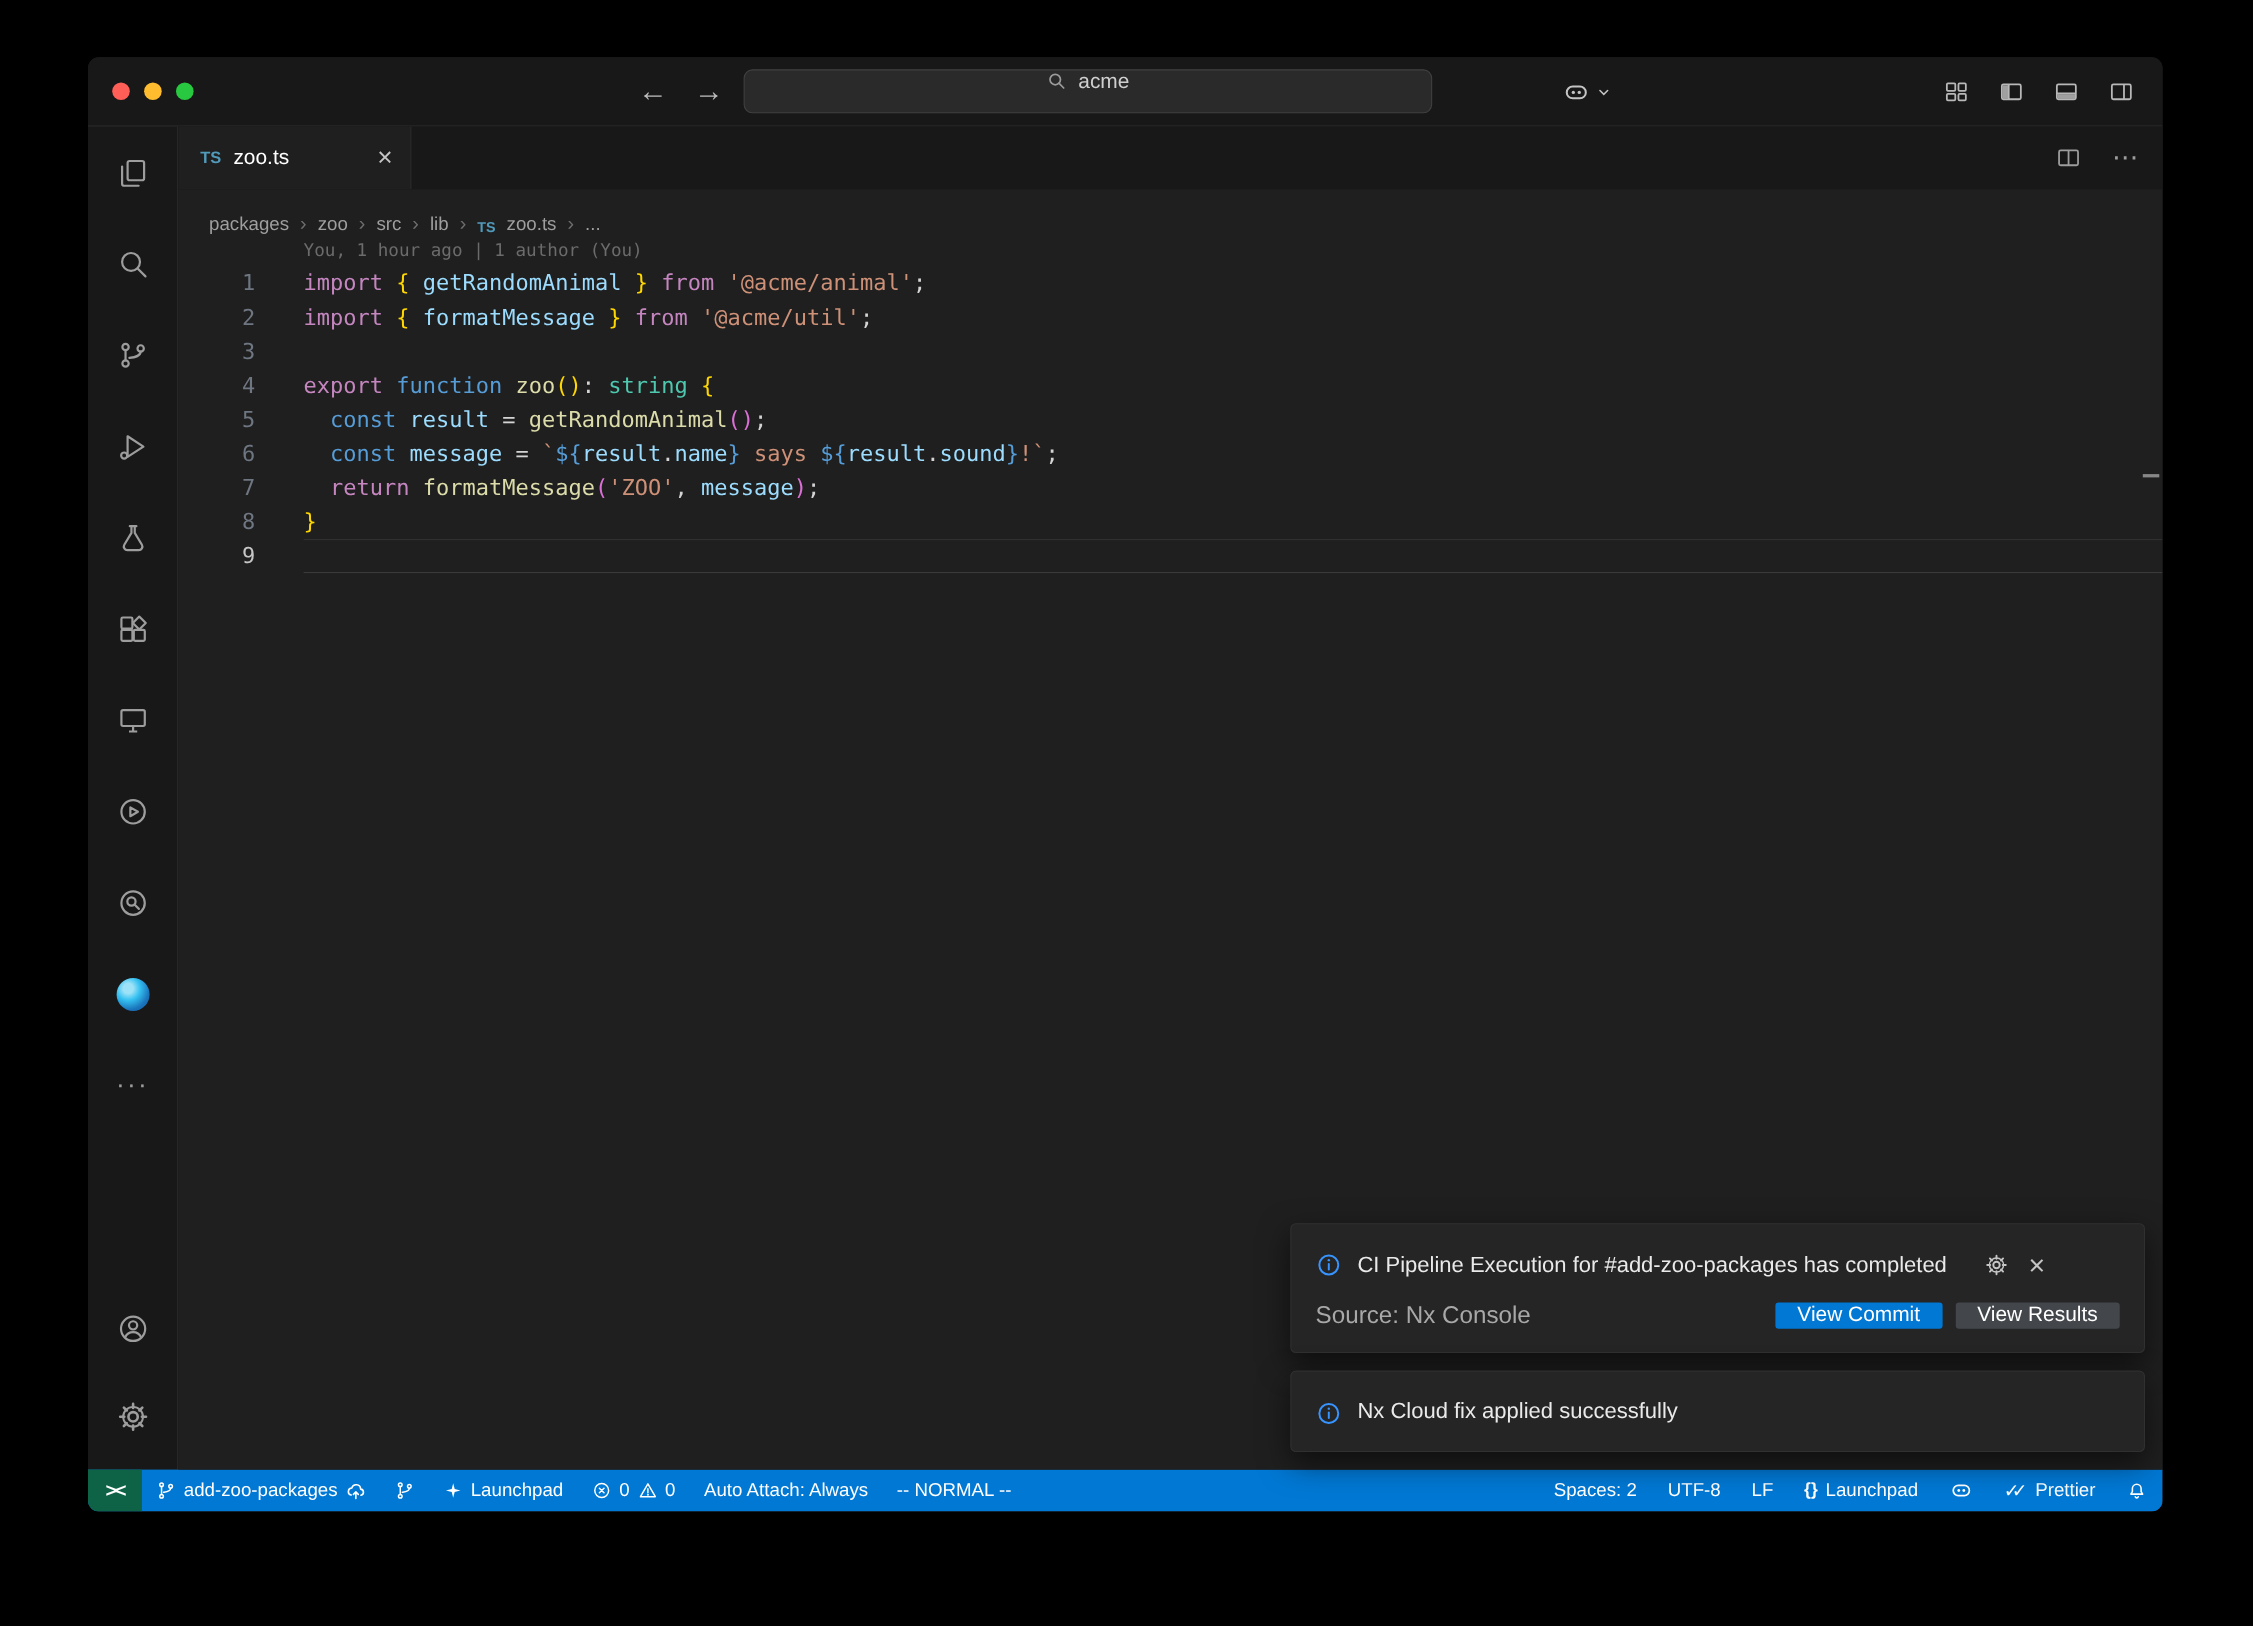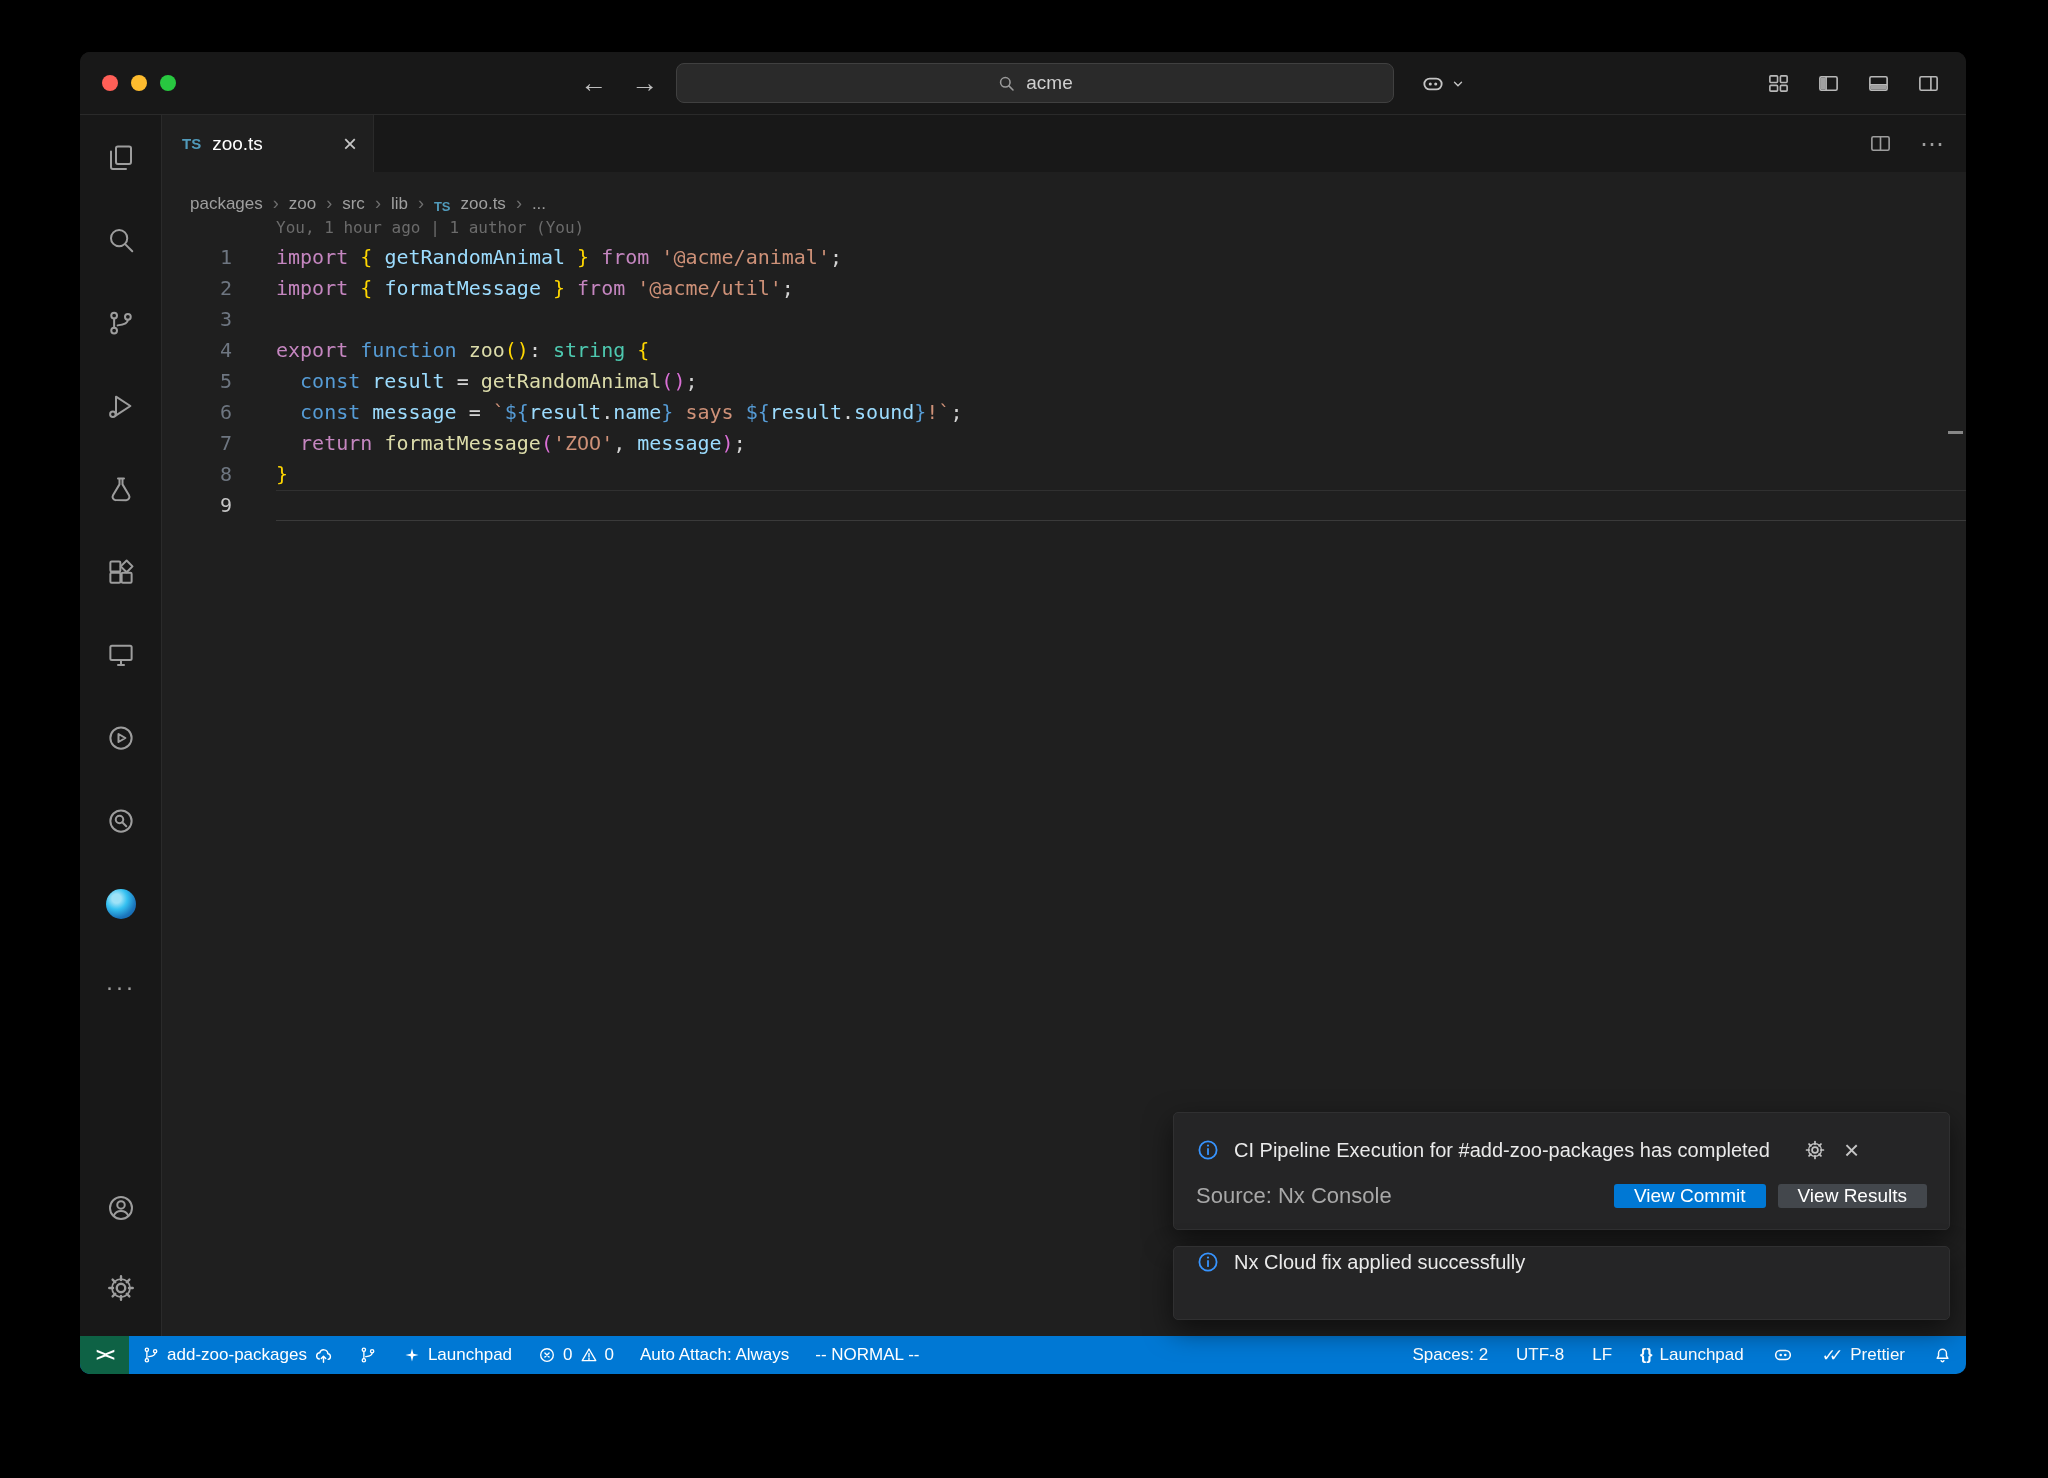--- a/index.html
+++ b/index.html
@@ -12,23 +12,23 @@
 
   
   .titlebar { height:63px; background:#181818; border-bottom:1px solid #2a2a2a; position:relative;
     display:flex; align-items:center; flex:0 0 auto; }
   .traffic { display:flex; gap:13px; margin-left:22px; }
   .dot { width:16px; height:16px; border-radius:50%; }
   .dot.red { background:var(--traffic-red,#ff5f57); }
   .dot.yellow { background:var(--traffic-yellow,#febc2e); }
   .dot.green { background:var(--traffic-green,#28c840); }
   .nav { position:absolute; left:500px; display:flex; gap:24px; color:#bdbdbd; font-size:27px; line-height:1; }
-  .command-center { position:absolute; left:596px; top:11px; width:718px; height:40px;
+  .command-center { position:absolute; left:596px; top:11px; width:626px; height:40px;
     background:#2a2a2a; border:1px solid #404040; border-radius:8px;
-    display:flex; align-items:center; justify-content:center; gap:10px; color:#cfcfcf; font-size:19px; }
+    display:flex; align-items:flex-start; justify-content:center; gap:10px; color:#cfcfcf; font-size:19px; }
   .copilot-tb { position:absolute; left:1340px; top:0; height:63px; display:flex; align-items:center; gap:5px; color:#c4c4c4; }
   .layout-controls { position:absolute; right:26px; top:0; height:63px; display:flex; align-items:center; gap:27px; color:#b8b8b8; }
   svg { display:block; }
 
   
   .main { flex:1; display:flex; min-height:0; }
   .activitybar { width:82px; background:#181818; border-right:1px solid #2a2a2a;
     display:flex; flex-direction:column; align-items:center; color:#9d9d9d; }
   .ab-cell { width:82px; height:83px; display:flex; align-items:center; justify-content:center; }
   .ab-bottom { margin-top:auto; padding-bottom:8px; }
@@ -73,21 +73,21 @@
   .toast-head { display:flex; gap:14px; padding:22px 22px 0; align-items:flex-start; }
   .info-icon { color:var(--info-blue,#3794ff); flex:0 0 auto; margin-top:3px; }
   .toast-msg { flex:1; max-width:556px; font-size:20px; line-height:1.5; color:#eaeaea; }
   .toast-controls { display:flex; gap:18px; color:#c5c5c5; align-items:center; margin-top:2px; }
   .toast-x { font-size:26px; line-height:1; }
   .toast-foot { display:flex; align-items:center; gap:12px; padding:18px 22px 20px; }
   .toast-source { flex:1; color:#a8a8a8; font-size:22px; }
   .btn { height:24px; padding:0 20px; font-size:19px; border-radius:3px; display:flex; align-items:center; border:none; }
   .btn-primary { background:var(--accent,#0078d4); color:#fff; }
   .btn-secondary { background:#43474c; color:#ffffff; }
-  .toast.small { display:flex; gap:14px; padding:0 22px; height:74px; }
+  .toast.small { display:flex; align-items:center; gap:14px; padding:0 22px; height:74px; }
   .toast.small .toast-msg { max-width:none; }
 
   
   .statusbar { height:38px; background:var(--accent,#0078d4); color:#fff; display:flex; align-items:stretch;
     font-size:17px; flex:0 0 auto; }
   .sb-group { display:flex; align-items:stretch; }
   .sb-right { margin-left:auto; }
   .sb-item { display:flex; align-items:center; gap:7px; padding:0 13px; }
   .remote { background:var(--remote-bg,#0e6245); padding:0 16px; font-weight:700; font-size:18px; letter-spacing:-2px; }
   .checks { letter-spacing:-7px; padding-right:7px; font-size:17px; }

